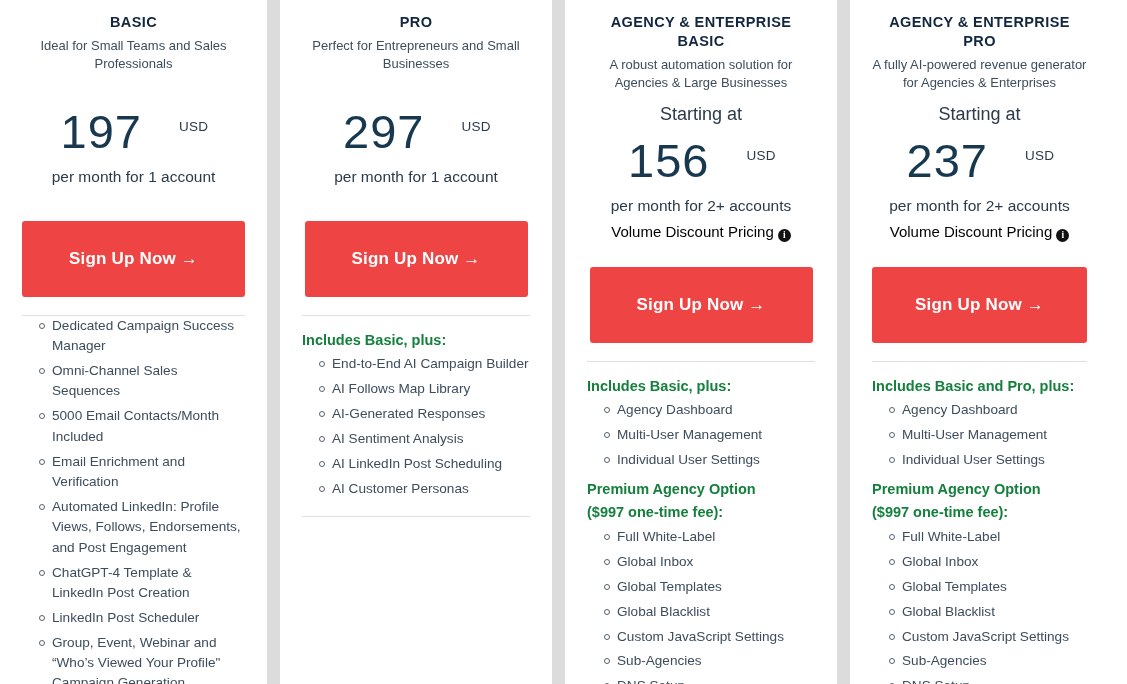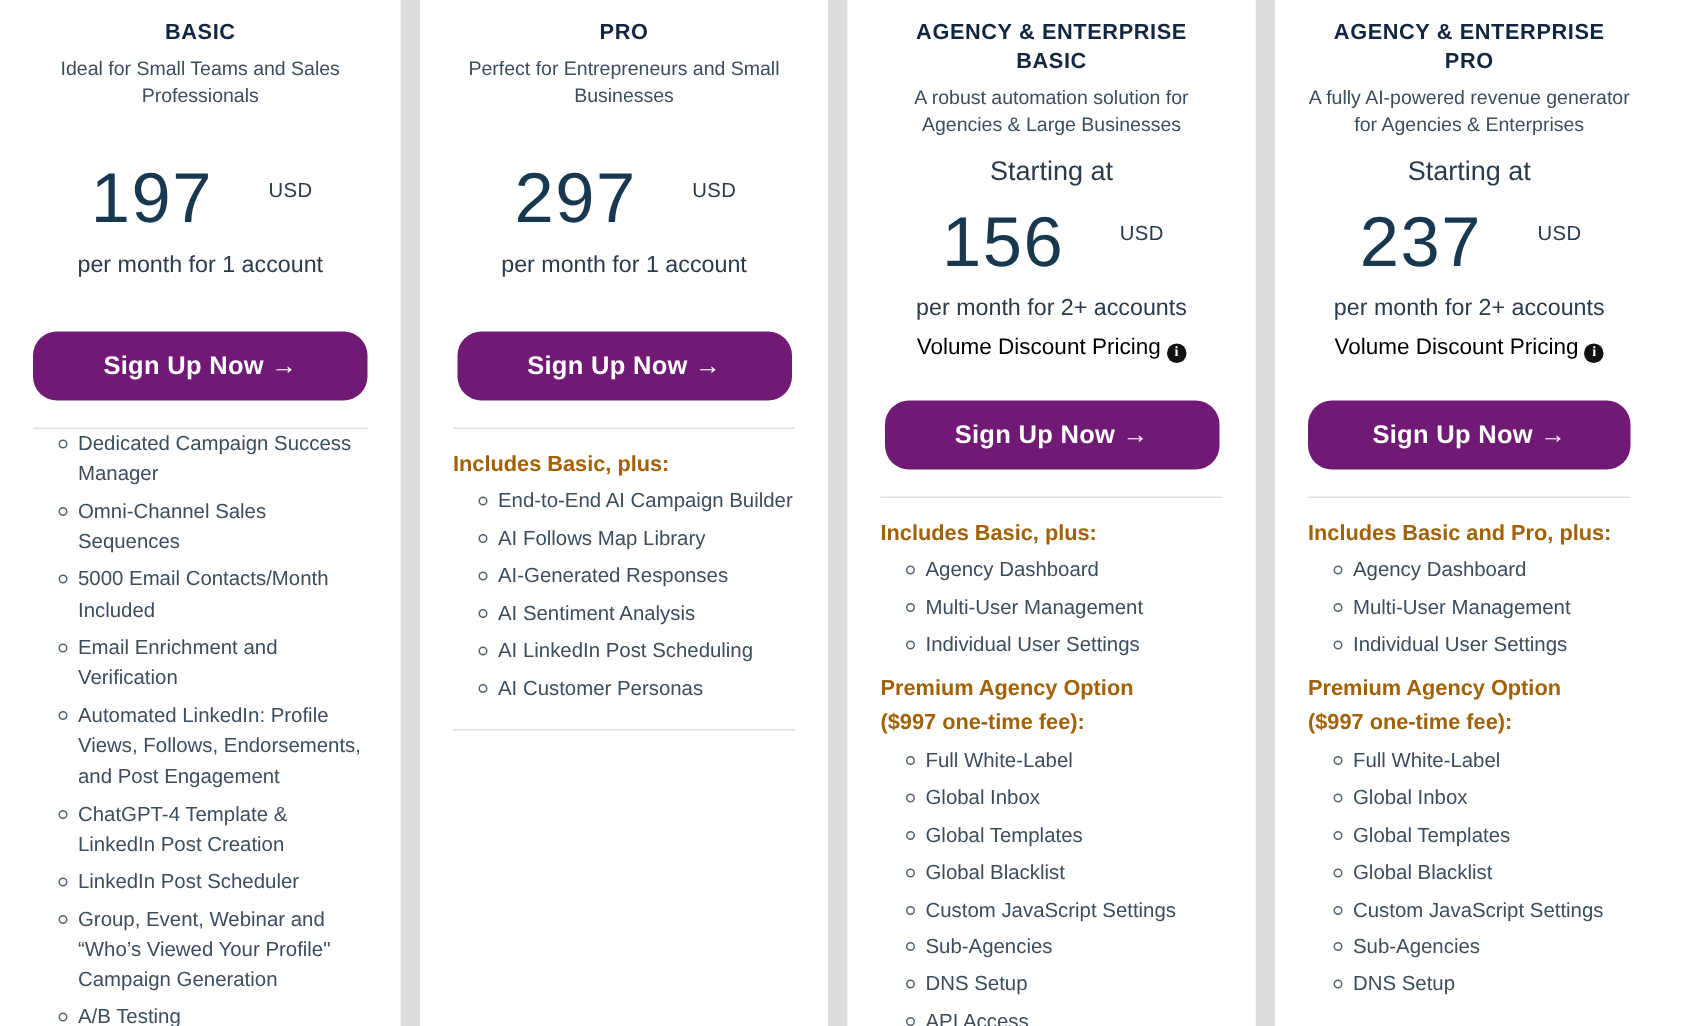--- a/index.html
+++ b/index.html
@@ -110,44 +110,44 @@
     margin-left: 4px;
     cursor: pointer;
   }
   .cta-wrap { text-align: center; }
   .cta-wrap.c-1 { margin-top: 35px; }
   .cta-wrap.c-2 { margin-top: 35px; }
   .cta-wrap.c-3 { margin-top: 25px; }
   .cta-wrap.c-4 { margin-top: 25px; }
   .cta {
     display: inline-block;
-    background: #701a75;
+    background: #ef4444;
     color: #ffffff;
     border: none;
-    border-radius: 16px;
+    border-radius: 3px;
     font-family: "Liberation Sans", sans-serif;
     font-size: 17px;
     font-weight: bold;
-    padding: 13px 30px;
+    padding: 28px 30px;
     cursor: pointer;
     width: 100%;
     max-width: 223px;
     letter-spacing: .2px;
   }
   .divider {
     height: 1px;
     background: #e0e0e0;
     margin: 18px 0 0 0;
   }
   .divider.d-bottom { margin-top: 17px; }
   .sec-head {
     margin: 14px 0 3px 0;
     font-size: 14.5px;
     font-weight: bold;
-    color: #a16207;
+    color: #15803d;
     line-height: 1.5;
   }
   .sec-head.tight { margin-top: 9px; margin-bottom: 1px; }
   .sec-head.sub { margin-top: 0px; margin-bottom: 3px; }
   ul.feat {
     list-style: none;
     margin: 0;
     padding: 0 0 0 17px;
   }
   ul.feat li {

